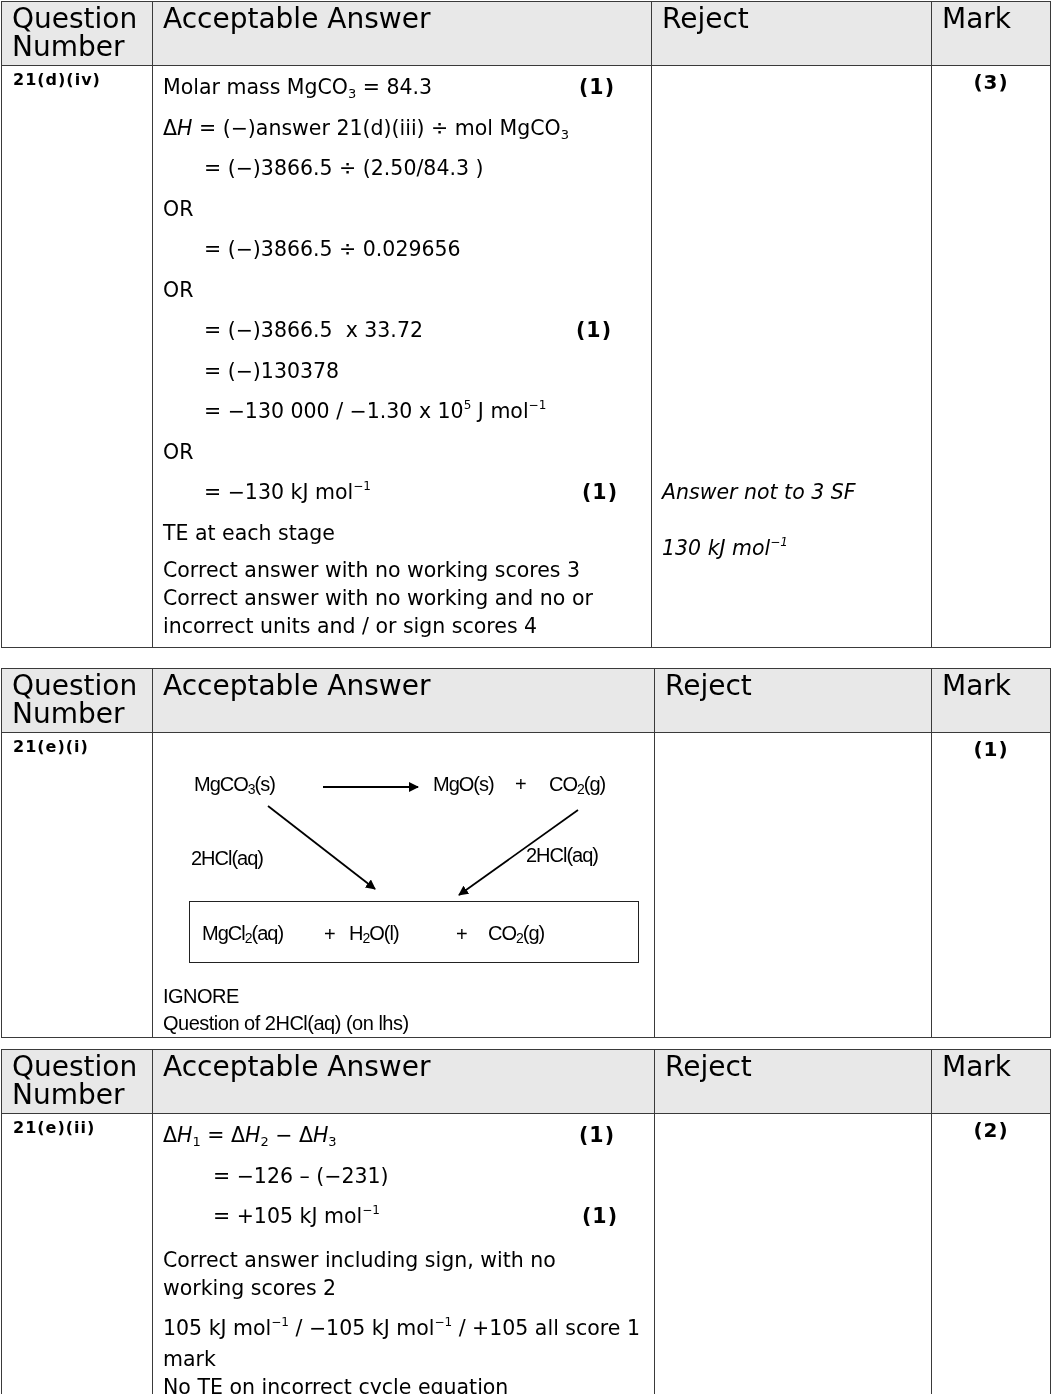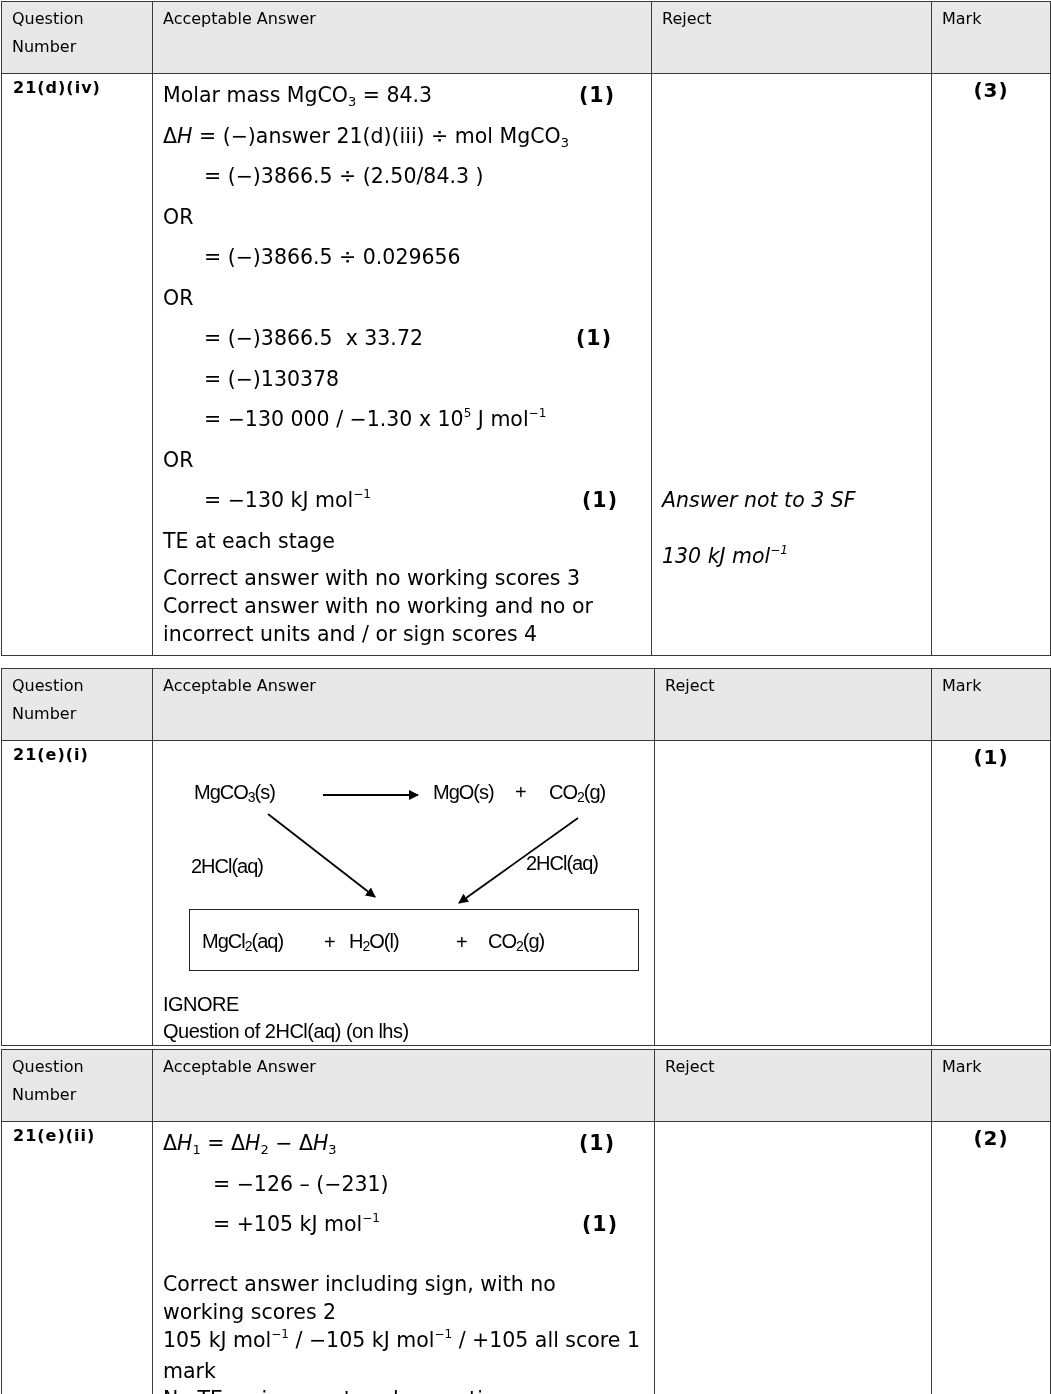--- a/index.html
+++ b/index.html
@@ -1,20 +1,20 @@
 <!DOCTYPE html>
 <html><head>
 <meta charset="utf-8">
 <style>
   html, body { margin: 0; padding: 0; background: #ffffff; }
   body { width: 1051px; height: 1394px; position: relative; overflow: hidden;
          font-family: "DejaVu Sans", sans-serif; color: #000; }
   table.ms { position: absolute; left: 1px; border-collapse: collapse; table-layout: fixed; width: 1049px; }
   table.ms td, table.ms th { border: 1.5px solid #3a3a3a; vertical-align: top; padding: 0; }
-  table.ms th { background: #e8e8e8; font-weight: normal; text-align: left; font-size: 16px; line-height: 28px; padding: 3px 10px 12px 10px; height: 53px; box-sizing: border-box; }
+  table.ms th { background: #e8e8e8; font-weight: normal; text-align: left; font-size: 28px; line-height: 28px; padding: 3px 10px 4px 10px; height: 53px; box-sizing: border-box; }
   .qn { font-weight: bold; font-size: 16px; padding: 4px 0 0 11px !important; letter-spacing: 1px; }
   .mark { font-weight: bold; font-size: 20px; text-align: center; padding-top: 4px !important; letter-spacing: 1px; }
   .ans { font-size: 20.5px; padding: 0 0 0 10px !important; position: relative; }
   .line { position: relative; height: 40.5px; line-height: 31px; white-space: nowrap; }
   .ind { padding-left: 41px; }
   .ind2 { padding-left: 50px; }
   .pt { position: absolute; font-weight: bold; letter-spacing: 1px; }
   sup { font-size: 12px; vertical-align: 0; position: relative; top: -9px; }
   sub { font-size: 13px; vertical-align: 0; position: relative; top: 4px; }
   .wrap { line-height: 28px; white-space: normal; }
@@ -136,21 +136,21 @@
     <th>Reject</th>
     <th>Mark</th>
   </tr>
   <tr style="height:290px;">
     <td class="qn">21(e)(ii)</td>
     <td class="ans">
       <div style="height:6px"></div>
       <div class="line"><span>Δ</span><i>H</i><sub>1</sub><span> = Δ</span><i>H</i><sub>2</sub><span> − Δ</span><i>H</i><sub>3</sub><span class="pt" style="left:416px">(1)</span></div>
       <div class="line ind2">= −126 – (−231)</div>
       <div class="line ind2"><span>= +105 kJ mol</span><sup>−1</sup><span class="pt" style="left:419px">(1)</span></div>
-      <div class="wrap" style="width:470px;margin-top:20px">Correct answer including sign, with no working scores 2</div>
-      <div class="wrap" style="width:480px;margin-top:0"><span>105 kJ mol</span><sup>−1</sup><span> / −105 kJ mol</span><sup>−1</sup><span> / +105 all score 1 mark</span></div>
+      <div class="wrap" style="width:470px;margin-top:4px">Correct answer including sign, with no working scores 2</div>
+      <div class="wrap" style="width:480px;margin-top:12px"><span>105 kJ mol</span><sup>−1</sup><span> / −105 kJ mol</span><sup>−1</sup><span> / +105 all score 1 mark</span></div>
       <div class="wrap">No TE on incorrect cycle equation</div>
     </td>
     <td class="rej"></td>
     <td class="mark">(2)</td>
   </tr>
 </tbody>
   </table>
 
 </body></html>

